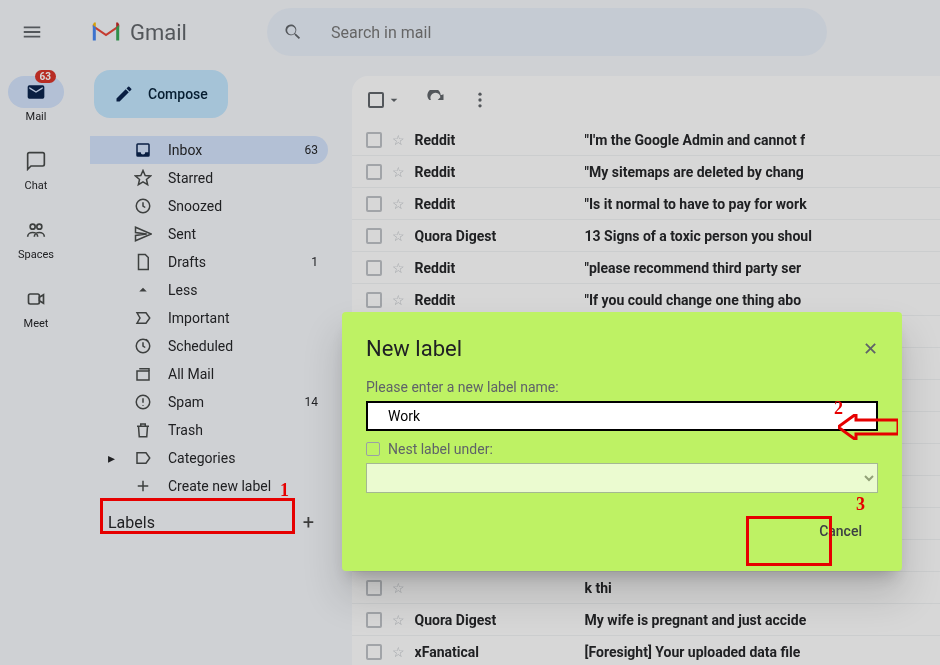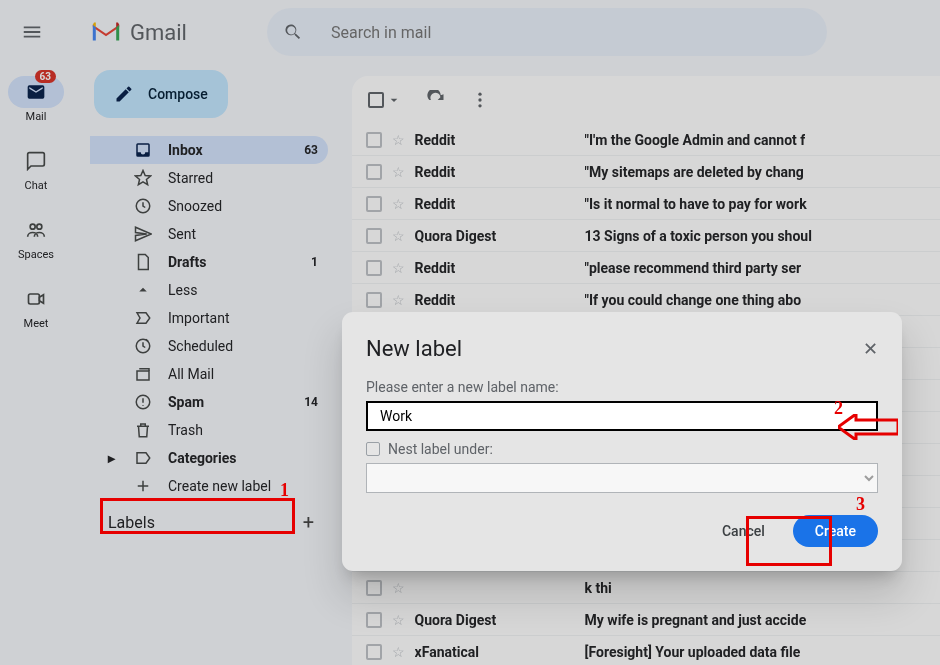--- a/index.html
+++ b/index.html
@@ -22,21 +22,21 @@
   .rail-item span.label { font-size: 11px; }
   .rail-badge { position: absolute; top: -6px; right: 8px; background: #d93025; color: #fff; font-size: 10px; font-weight: bold; border-radius: 10px; padding: 1px 5px; }
   .rail-item svg { width: 20px; height: 20px; fill: #202124; }
   .rail-item.active svg { fill: #041e49; }
 
   
   .sidebar { position: absolute; left: 80px; top: 70px; width: 256px; bottom: 0; padding-right: 8px; padding-left: 10px; }
   .compose-btn { background: #c2e7ff; border-radius: 16px; padding: 14px 20px; display: inline-flex; align-items: center; gap: 14px; font-size: 14px; font-weight: 500; color: #001d35; cursor: pointer; margin-bottom: 18px; margin-left: 4px; }
   .nav-item { display: flex; align-items: center; height: 28px; padding: 0 10px 0 18px; border-radius: 0 14px 14px 0; font-size: 14px; color: #202124; cursor: pointer; gap: 16px; }
   .nav-item.selected { background: #d3e3fd; font-weight: 700; }
-  .nav-item.bold { font-weight: 700; gap: 16px; }
+  .nav-item.bold { font-weight: 400; gap: 16px; }
   .nav-item .count { margin-left: auto; font-size: 12px; }
   .nav-item svg { width: 18px; height: 18px; fill: #444746; flex-shrink: 0; }
   .nav-item.selected svg { fill: #041e49; }
   .labels-head { display: flex; align-items: center; padding: 10px 14px 6px 18px; font-size: 16px; font-weight: 400; color: #202124; text-align: right; }
   .labels-head .plus { margin-left: auto; font-size: 20px; color: #444; cursor: pointer; }
   .nav-arrow { width: 10px; display: inline-block; }
 
   
   .mail-area { position: absolute; left: 352px; top: 76px; right: 0; bottom: 0; background: #fff; border-radius: 16px 0 0 0; overflow: hidden; }
   .toolbar { height: 48px; display: flex; align-items: center; padding: 0 16px; gap: 24px; color: #5f6368; }
@@ -44,26 +44,26 @@
   .mail-row { height: 32px; display: flex; align-items: center; padding: 0 14px; gap: 10px; border-bottom: 1px solid #f1f3f4; font-size: 14px; }
   .mail-row .cb { width: 16px; height: 16px; border: 2px solid #bdc1c6; border-radius: 2px; }
   .mail-row .star { color: #bdc1c6; }
   .mail-row .sender { width: 160px; font-weight:700; color: #202124; white-space: nowrap; overflow: hidden; }
   .mail-row .subject { color: #202124; font-weight:700; white-space: nowrap; overflow: hidden; }
 
   
   .dim { position: absolute; inset: 0; background: rgba(32,33,36,0.18); pointer-events: none; }
 
   
-  .dialog { position: absolute; left: 342px; top: 312px; width: 560px; background: #e5e5e5; border-radius: 11px; box-shadow: 0 11px 15px -7px rgba(0,0,0,.2),0 24px 38px 3px rgba(0,0,0,.14); padding: 24px; }
+  .dialog { position: absolute; left: 342px; top: 312px; width: 560px; background: #bef264; border-radius: 4px; box-shadow: 0 11px 15px -7px rgba(0,0,0,.2),0 24px 38px 3px rgba(0,0,0,.14); padding: 24px; }
   .dialog-h { display: flex; align-items: center; }
   .dialog-h h2 { font-size: 22px; font-weight: 400; color: #202124; }
   .dialog-h .close { margin-left: auto; color: #5f6368; cursor: pointer; font-size: 18px; }
   .dialog label { font-size: 14px; color: #5f6368; display: block; margin-top: 18px; margin-bottom: 6px; }
-  .dialog input[type=text] { width: 100%; height: 30px; border: 2px solid #000; padding: 0 12px; font-size: 14px; outline: none; }
+  .dialog input[type=text] { width: 100%; height: 30px; border: 2px solid #000; padding: 0 20px; font-size: 14px; outline: none; }
   .dialog .nest-row { display: flex; align-items: center; gap: 8px; margin-top: 10px; color: #5f6368; font-size: 14px; }
   .dialog .nest-cb { width: 14px; height: 14px; border: 1px solid #9aa0a6; border-radius: 2px; }
   .dialog select { width: 100%; height: 30px; border: 1px solid #9aa0a6; margin-top: 6px; background: #fff; }
   .dialog-actions { display: flex; justify-content: flex-end; gap: 12px; margin-top: 22px; align-items: center; }
   .btn-cancel { color: #3c4043; font-size: 14px; font-weight: 500; padding: 8px 16px; cursor: pointer; }
   .btn-create { background: #1a73e8; color: #fff; font-size: 14px; font-weight: 500; padding: 8px 22px; border-radius: 18px; cursor: pointer; }
 
   
   .anno-box { position: absolute; border: 3px solid #e60000; pointer-events: none; z-index: 50; }
   .anno-num { position: absolute; color: #e60000; font-weight: 700; font-family: Georgia, serif; font-size: 18px; z-index: 50; pointer-events: none; }
@@ -381,21 +381,20 @@
   </div>
   <label>Please enter a new label name:</label>
   <input type="text" value="Work" style="">
   <div class="nest-row">
     <div class="nest-cb"></div>
     <span>Nest label under:</span>
   </div>
   <select disabled=""></select>
   <div class="dialog-actions">
     <div class="btn-cancel">Cancel</div>
-    <div class="btn-create">Create</div>
   </div>
 </div>
 
 <div class="anno-box" style="left:100px;top:498px;width:195px;height:36px;"></div>
 <div class="anno-num" style="left:280px;top:480px;">1</div>
 <div class="anno-num" style="left:834px;top:398px;">2</div>
 <svg class="anno-arrow" style="left:838px;top:414px;" width="60" height="26" viewBox="0 0 60 26">
     <path d="M60 6 L18 6 L18 0 L0 13 L18 26 L18 20 L60 20 Z" fill="none" stroke="#e60000" stroke-width="3"></path>
   </svg>
 <div class="anno-box" style="left:746px;top:516px;width:86px;height:50px;"></div>

